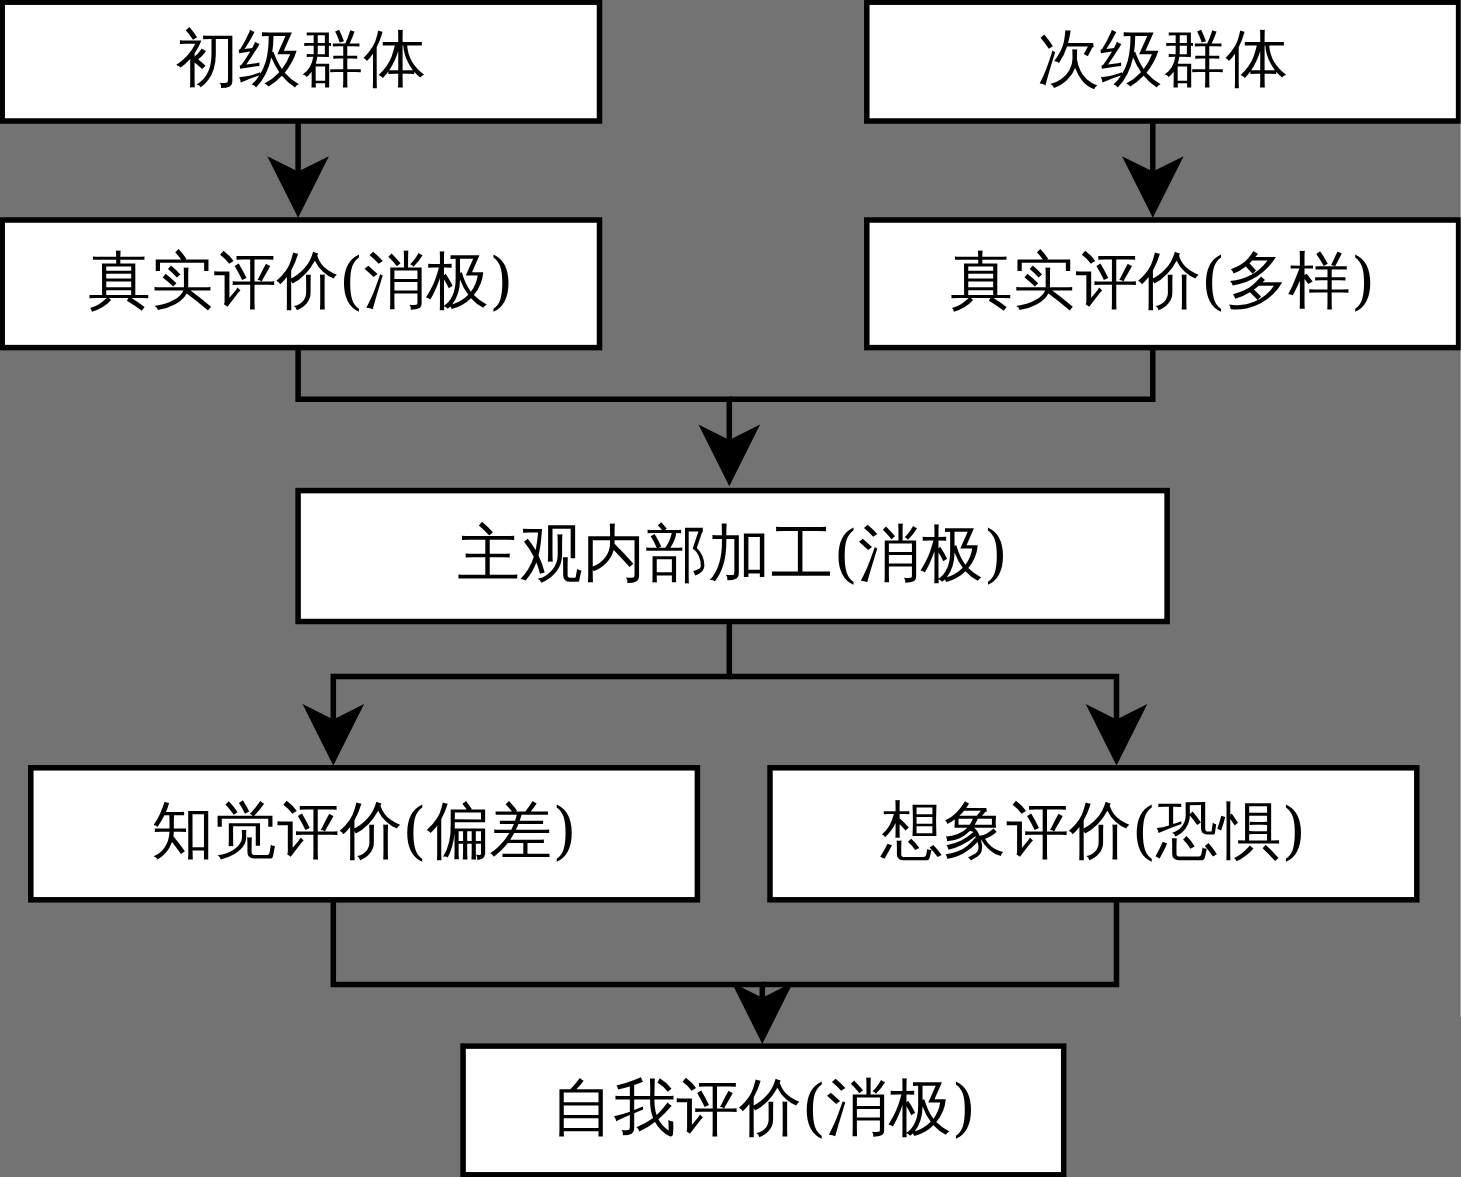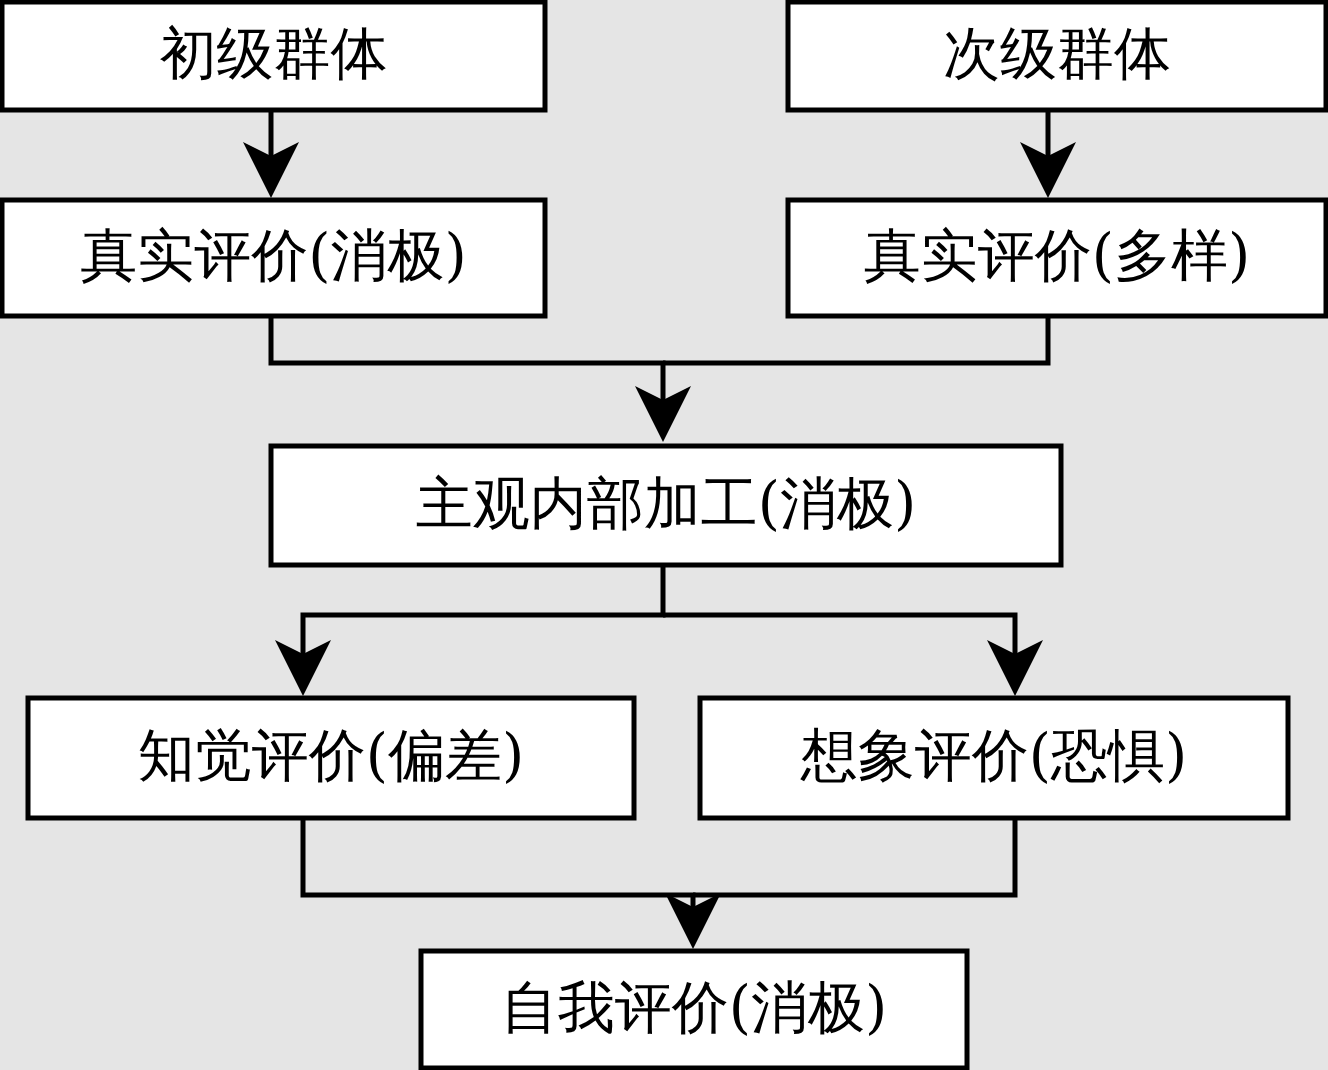--- a/index.html
+++ b/index.html
@@ -7,21 +7,21 @@
     padding: 0;
     background: #ffffff;
   }
   body {
     font-family: "DejaVu Sans", "Liberation Sans", sans-serif;
   }
   #diagram-root {
     position: relative;
     width: 1328px;
     height: 1070px;
-    background: #e5e5e5;
+    background: #737373;
     overflow: hidden;
     text-align: center;
   }
   svg.flow-canvas {
     position: absolute;
     top: 0;
     left: 0;
     width: 1328px;
     height: 1070px;
     display: block;

